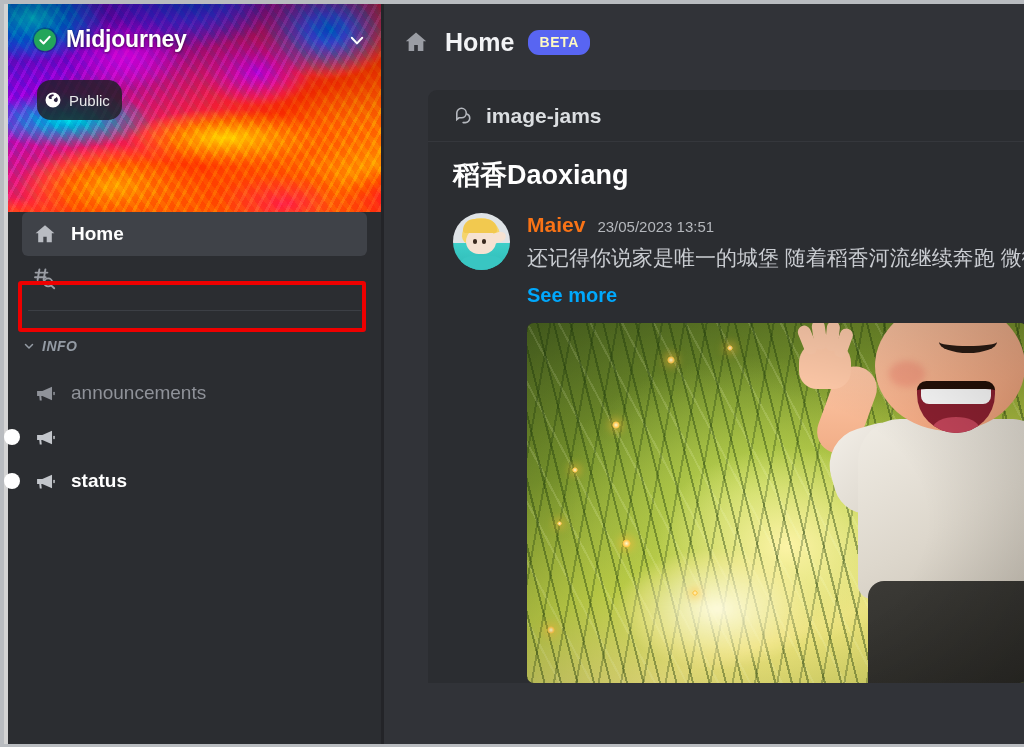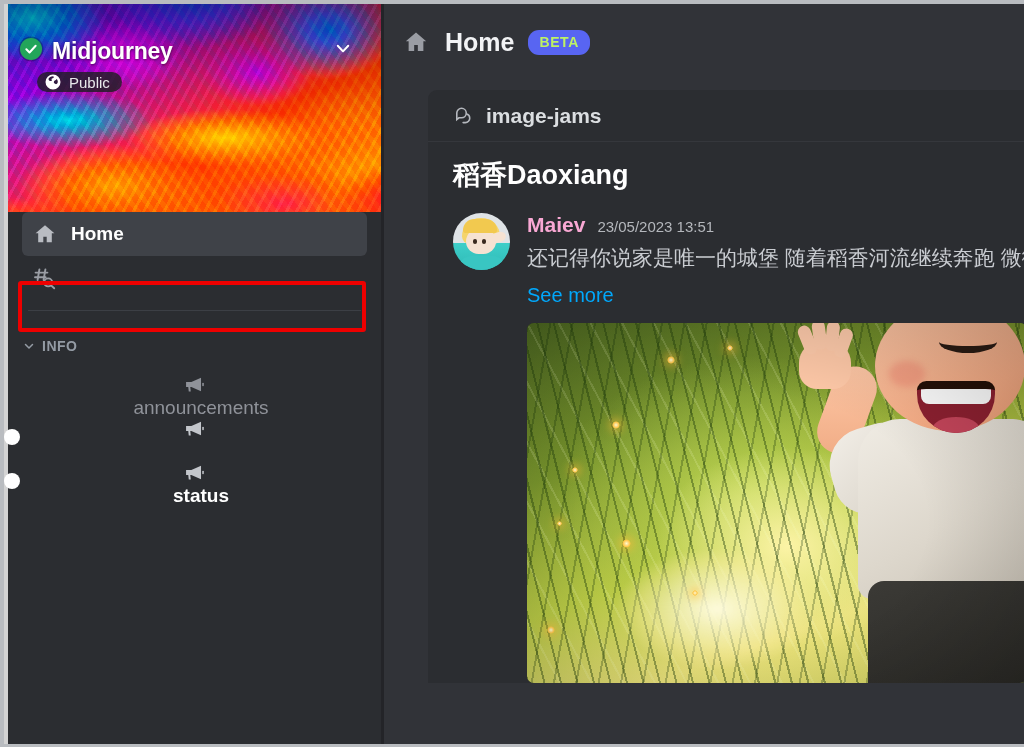--- a/index.html
+++ b/index.html
@@ -77,24 +77,23 @@
       repeating-linear-gradient(52deg, rgba(0,255,230,0.07) 0 5px, rgba(255,0,200,0.05) 5px 12px);
     mix-blend-mode: overlay;
   }
   .banner-shade {
     position: absolute; inset: 0;
     background: linear-gradient(to bottom, rgba(0,0,0,0.38) 0%, rgba(0,0,0,0.10) 34%, rgba(0,0,0,0) 60%);
   }
 
   .server-head {
     position: absolute;
-    left: 16px; top: 22px;
-    display: flex; align-items: flex-start;
+    left: 30px; top: 22px;
+    display: flex; align-items: center;
     width: 333px;
-    margin-top: 12px;
   }
   .verified-badge {
     width: 22px; height: 22px;
     border-radius: 50%;
     background: #23a55a;
     display: flex; align-items: center; justify-content: center;
     flex: none;
     box-shadow: 0 0 0 1.5px rgba(0,0,0,0.25);
   }
   .verified-badge svg { width: 14px; height: 14px; }
@@ -109,22 +108,22 @@
   }
   .chev-down {
     margin-left: auto;
     width: 20px; height: 20px;
     display: flex; align-items: center; justify-content: center;
   }
   .chev-down svg { width: 18px; height: 18px; }
 
   .public-pill {
     position: absolute;
-    left: 33px; top: 68px;
-    height: 20px;
+    left: 33px; top: 76px;
+    height: 40px;
     display: flex; align-items: center;
     padding: 0 12px 0 6px;
     border-radius: 14px;
     background: rgba(30,31,34,0.82);
   }
   .public-pill .globe {
     width: 19px; height: 19px; flex: none;
     display: flex; align-items: center; justify-content: center;
   }
   .public-pill .globe svg { width: 18px; height: 18px; }
@@ -169,20 +168,21 @@
     background: #3c3f45;
   }
 
   
   .cat {
     display: flex; align-items: center;
     height: 26px;
     margin: 12px 8px;
     padding-left: 6px;
     cursor: pointer;
+    font-style: italic;
   }
   .cat .caret {
     width: 14px; height: 14px; flex: none;
     display: flex; align-items: center; justify-content: center;
   }
   .cat .caret svg { width: 12px; height: 12px; }
   .cat .cat-label {
     margin-left: 6px;
     color: #949ba4;
     font-size: 14px;
@@ -192,21 +192,20 @@
 
   
   .chan {
     position: relative;
     display: flex; align-items: center;
     height: 44px;
     margin: 0 14px;
     padding: 0 10px;
     border-radius: 6px;
     cursor: pointer;
-    flex-direction: column;
   }
   .chan-icon {
     width: 26px; height: 26px;
     display: flex; align-items: center; justify-content: center;
     flex: none;
   }
   .chan-icon svg { width: 23px; height: 23px; }
   .chan-label {
     margin-left: 13px;
     font-size: 19px;
@@ -264,21 +263,21 @@
   .home-icon svg { width: 26px; height: 26px; }
   .home-title {
     margin-left: 15px;
     color: #f2f3f5;
     font-size: 25px;
     font-weight: bold;
   }
   .beta-badge {
     margin-left: 14px;
     background: #5865f2;
-    color: #bef264;
+    color: #fef9c3;
     font-size: 14px;
     font-weight: bold;
     letter-spacing: 0.6px;
     padding: 4px 11px 5px 11px;
     border-radius: 11px;
   }
 
   .feed {
     position: absolute;
     left: 3px; top: 76px;
@@ -377,21 +376,21 @@
     position: absolute;
     left: 6px; bottom: 0;
     width: 46px; height: 14px;
     border-radius: 12px 12px 0 0;
     background: #39c6c2;
   }
 
   .msg-content { margin-left: 17px; flex: 1; min-width: 0; }
   .msg-head { display: flex; align-items: baseline; }
   .msg-author {
-    color: #f9a8d4;
+    color: #f97316;
     font-size: 21px;
     font-weight: bold;
   }
   .msg-time {
     margin-left: 12px;
     color: #b4b7bc;
     font-size: 15px;
   }
   .msg-text {
     margin-top: 6px;
@@ -399,21 +398,21 @@
     font-size: 21px;
     line-height: 1.45;
     white-space: nowrap;
     overflow: hidden;
   }
   .see-more {
     display: inline-block;
     margin-top: 11px;
     color: #00a8fc;
     font-size: 20px;
-    font-weight: normal;
+    font-weight: bold;
     cursor: pointer;
   }
 
   
   .attach {
     position: relative;
     margin: 16px 0 0 0;
     width: 500px; height: 360px;
     border-radius: 7px;
     overflow: hidden;

